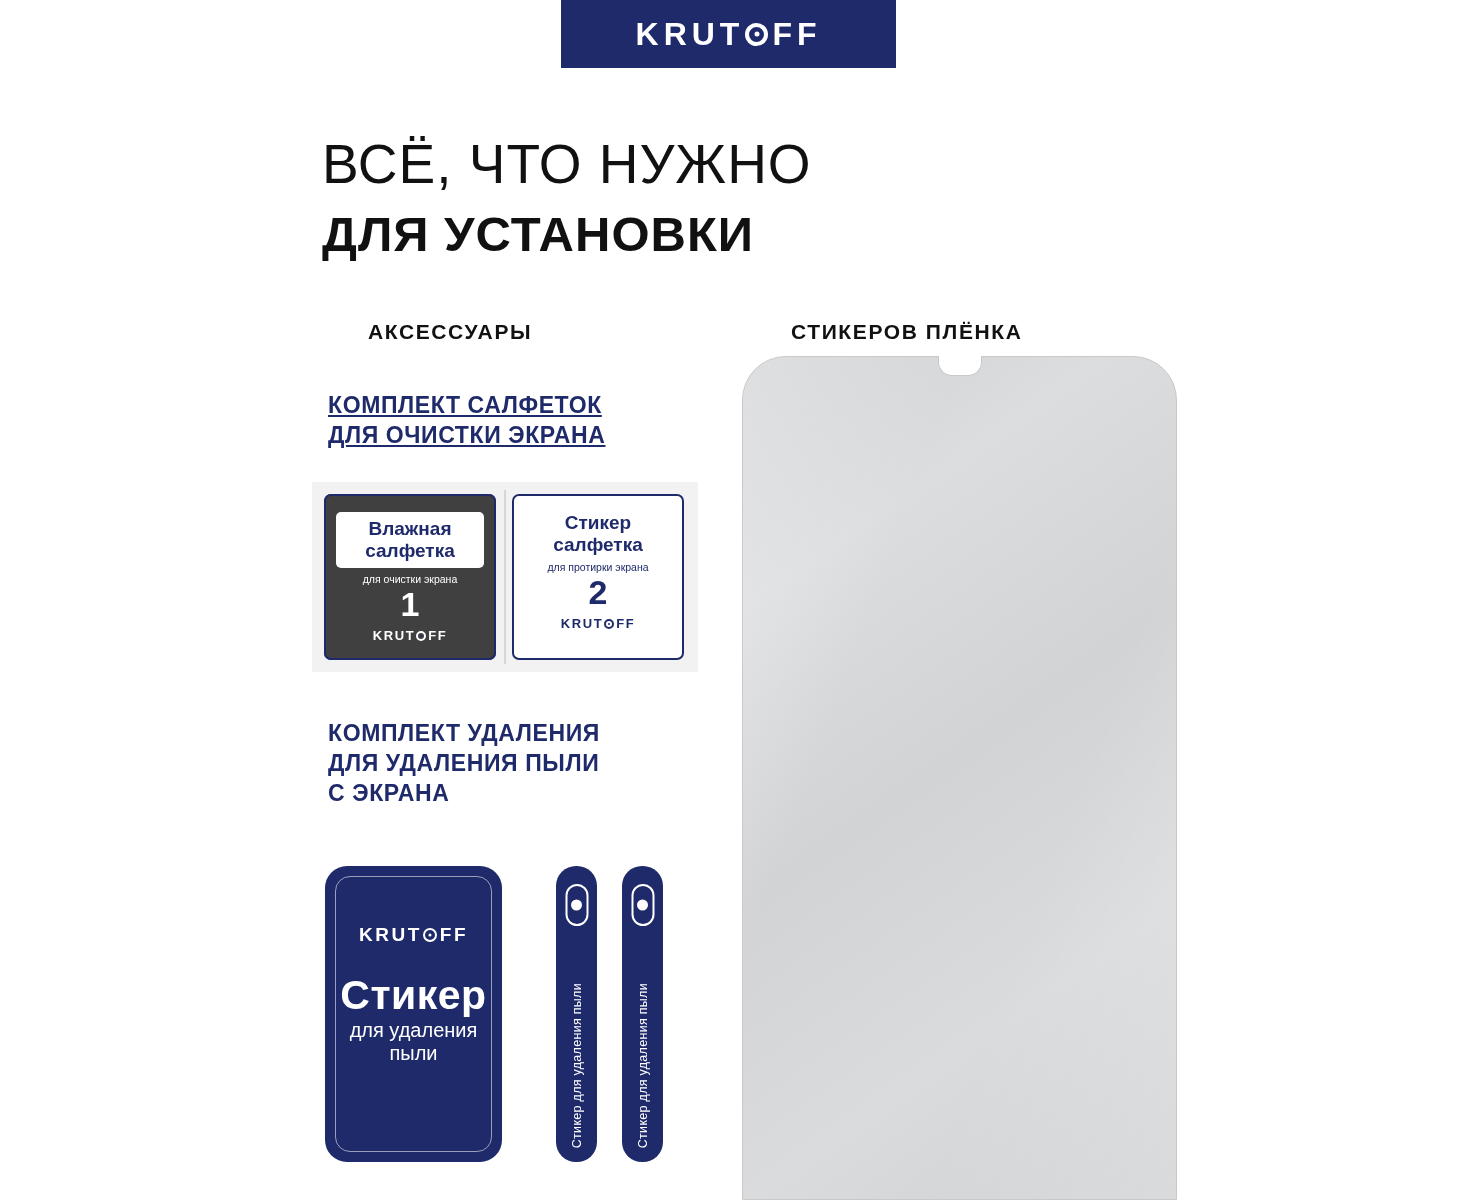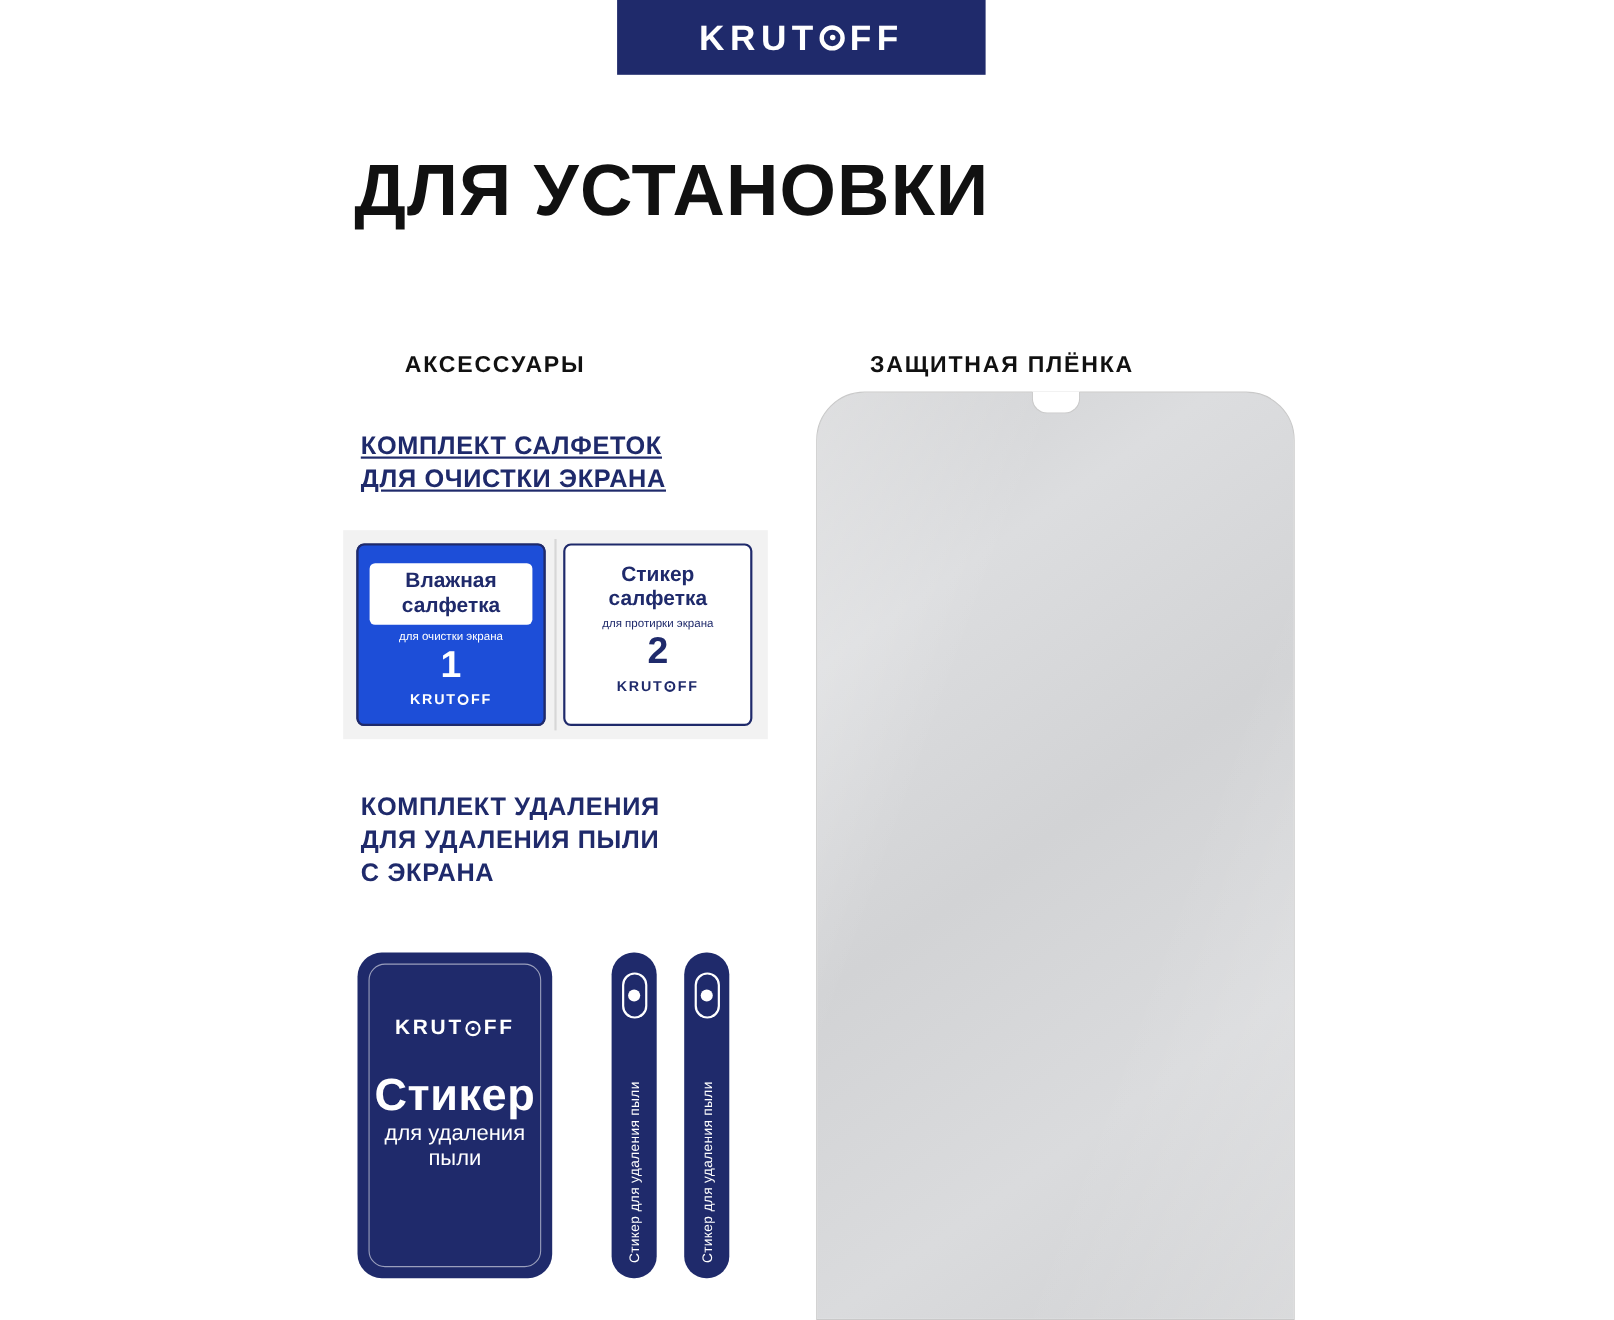--- a/index.html
+++ b/index.html
@@ -63,21 +63,21 @@
   }
   .headline .line1 {
     font-size: 55px;
     font-weight: 400;
     color: #111111;
     letter-spacing: 1px;
     line-height: 62px;
     white-space: nowrap;
   }
   .headline .line2 {
-    font-size: 66px;
+    font-size: 49px;
     font-weight: bold;
     color: #111111;
     letter-spacing: 1px;
     line-height: 62px;
     margin-top: 8px;
     white-space: nowrap;
   }
 
   
   .col-head {
@@ -343,37 +343,38 @@
 
 <div class="brand-bar">
   <div class="brand-wordmark">
     <span>KRUT</span>
     <span class="o-ring"></span>
     <span>FF</span>
   </div>
 </div>
 
 <div class="headline">
+  <div class="line1">ВСЁ, ЧТО НУЖНО</div>
   <div class="line2">ДЛЯ УСТАНОВКИ</div>
 </div>
 
 <div class="col-head" id="head-accessories">АКСЕССУАРЫ</div>
-<div class="col-head" id="head-film">ЗАЩИТНАЯ ПЛЁНКА</div>
+<div class="col-head" id="head-film">СТИКЕРОВ ПЛЁНКА</div>
 
 <div class="sub-head" id="sub-napkins">
   <div>КОМПЛЕКТ САЛФЕТОК</div>
   <div>ДЛЯ ОЧИСТКИ ЭКРАНА</div>
 </div>
 
 <div class="napkin-tray">
   <div class="divider"></div>
 
   <div class="napkin-wet-fill"></div>
 
-  <div class="napkin" id="napkin-wet" style="background:#1d4ed8;border-color:#1f2a6b;">
+  <div class="napkin" id="napkin-wet" style="background:#404040;border-color:#1f2a6b;">
     <div class="n-title" style="background:#ffffff;width:148px;border-radius:5px;padding:6px 0;">
       <div>Влажная</div>
       <div>салфетка</div>
     </div>
     <div class="n-sub" style="color:#ffffff;">для очистки экрана</div>
     <div class="n-num" style="color:#ffffff;">1</div>
     <div class="n-brand" style="color:#ffffff;">
       <span>KRUT</span>
       <span class="o-ring-s" style="border-color:#ffffff;"></span>
       <span>FF</span>

